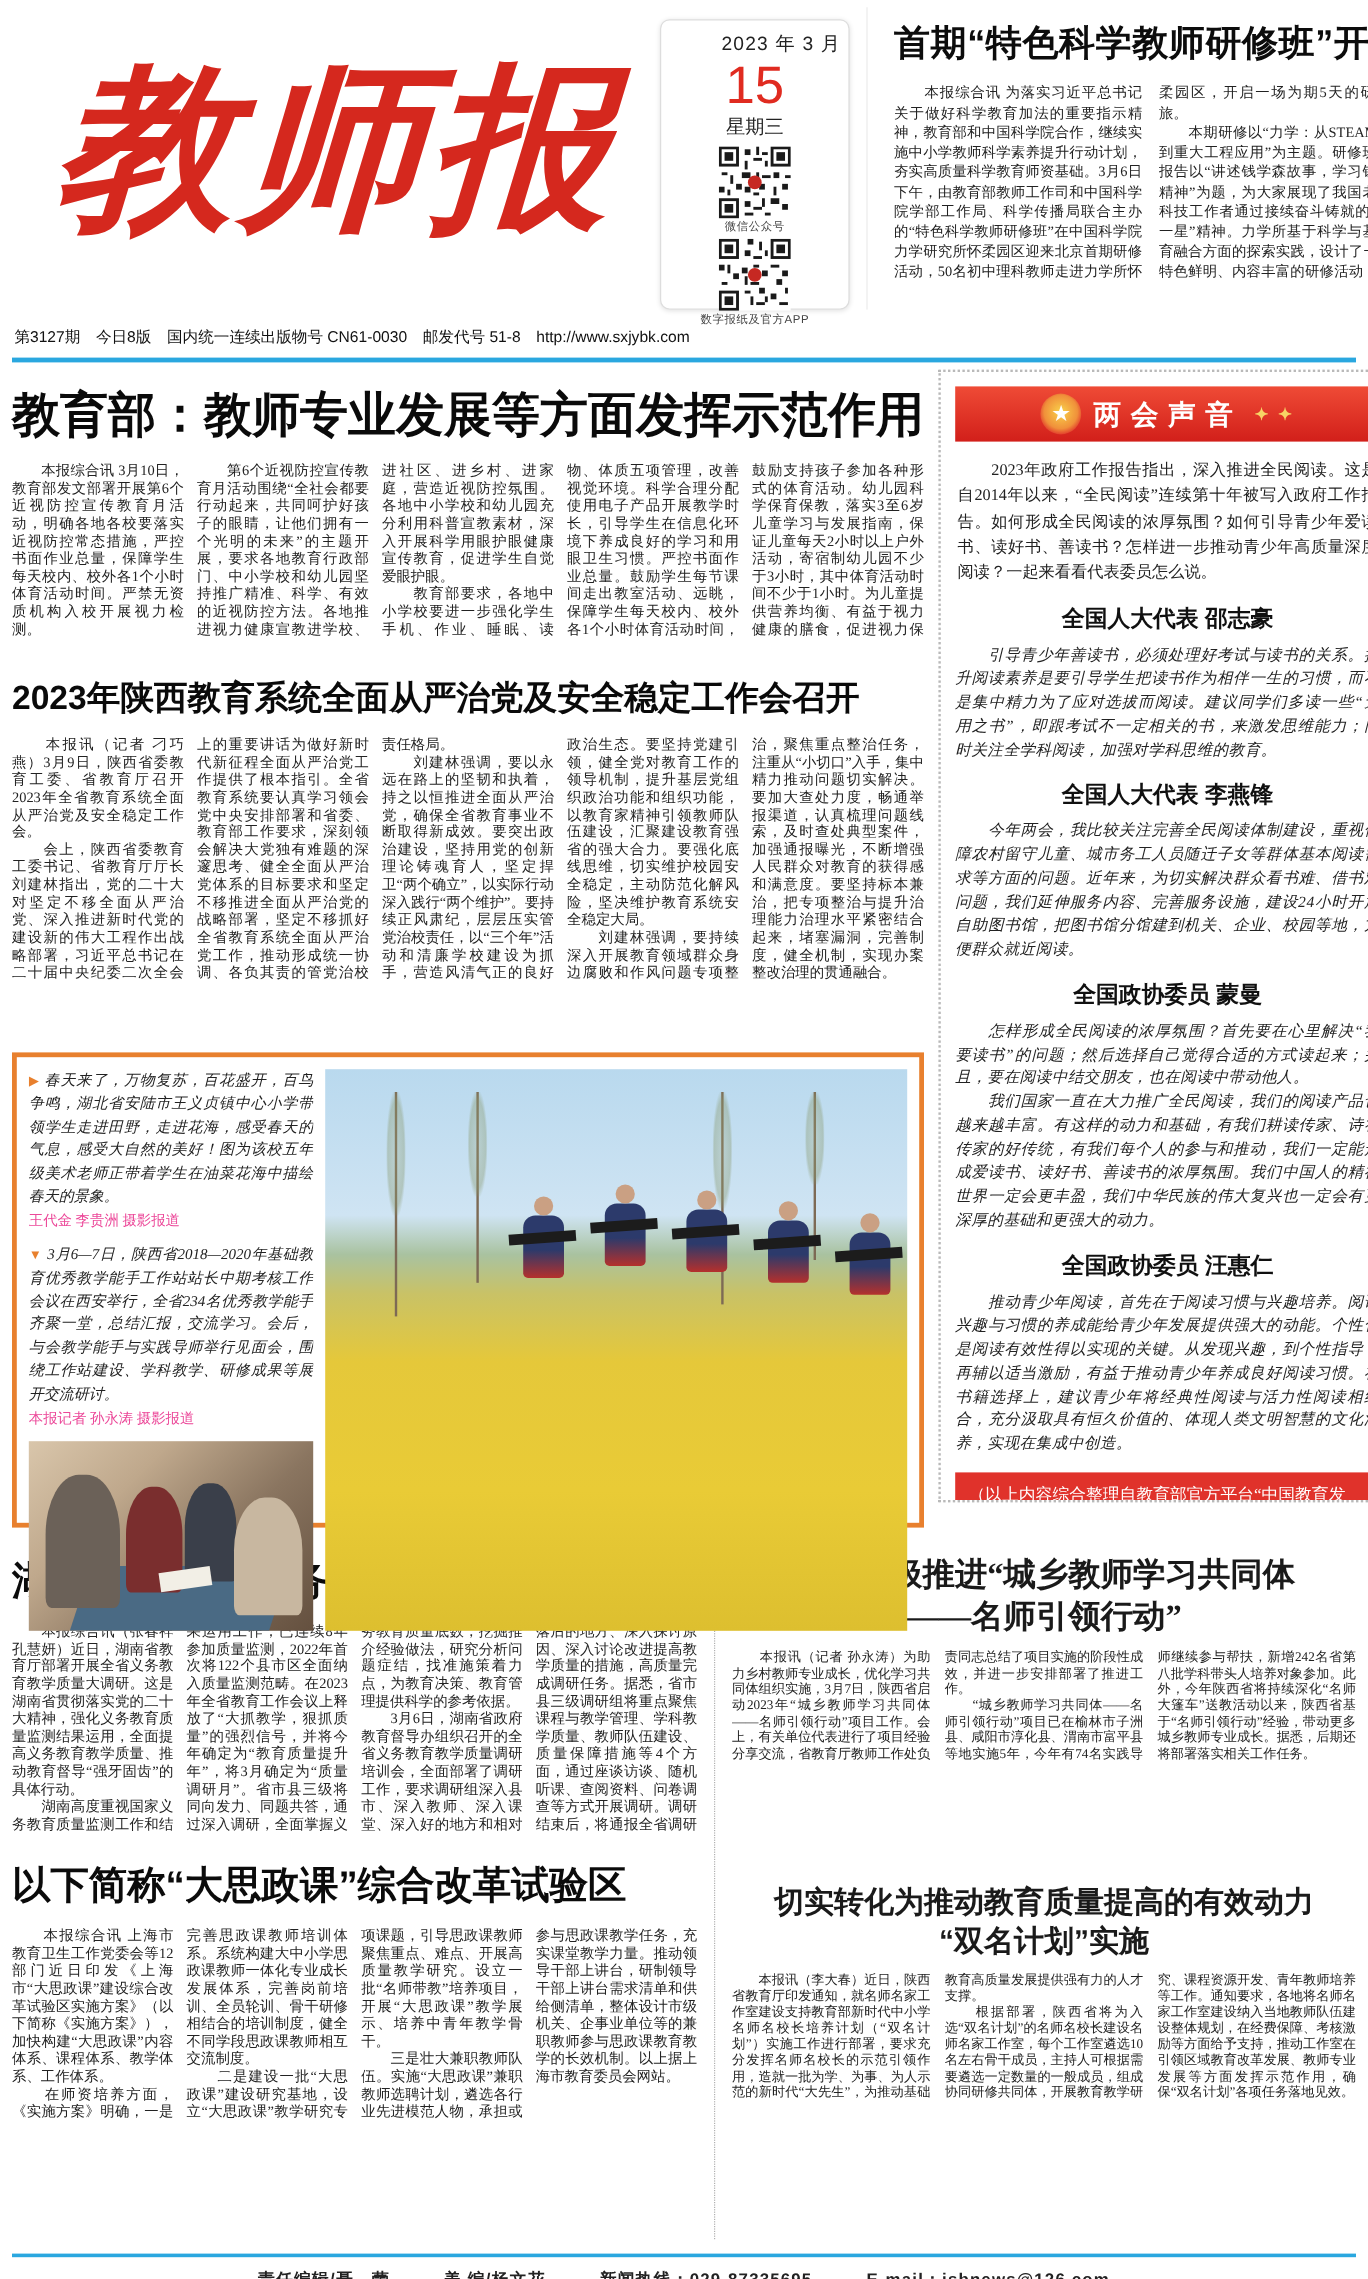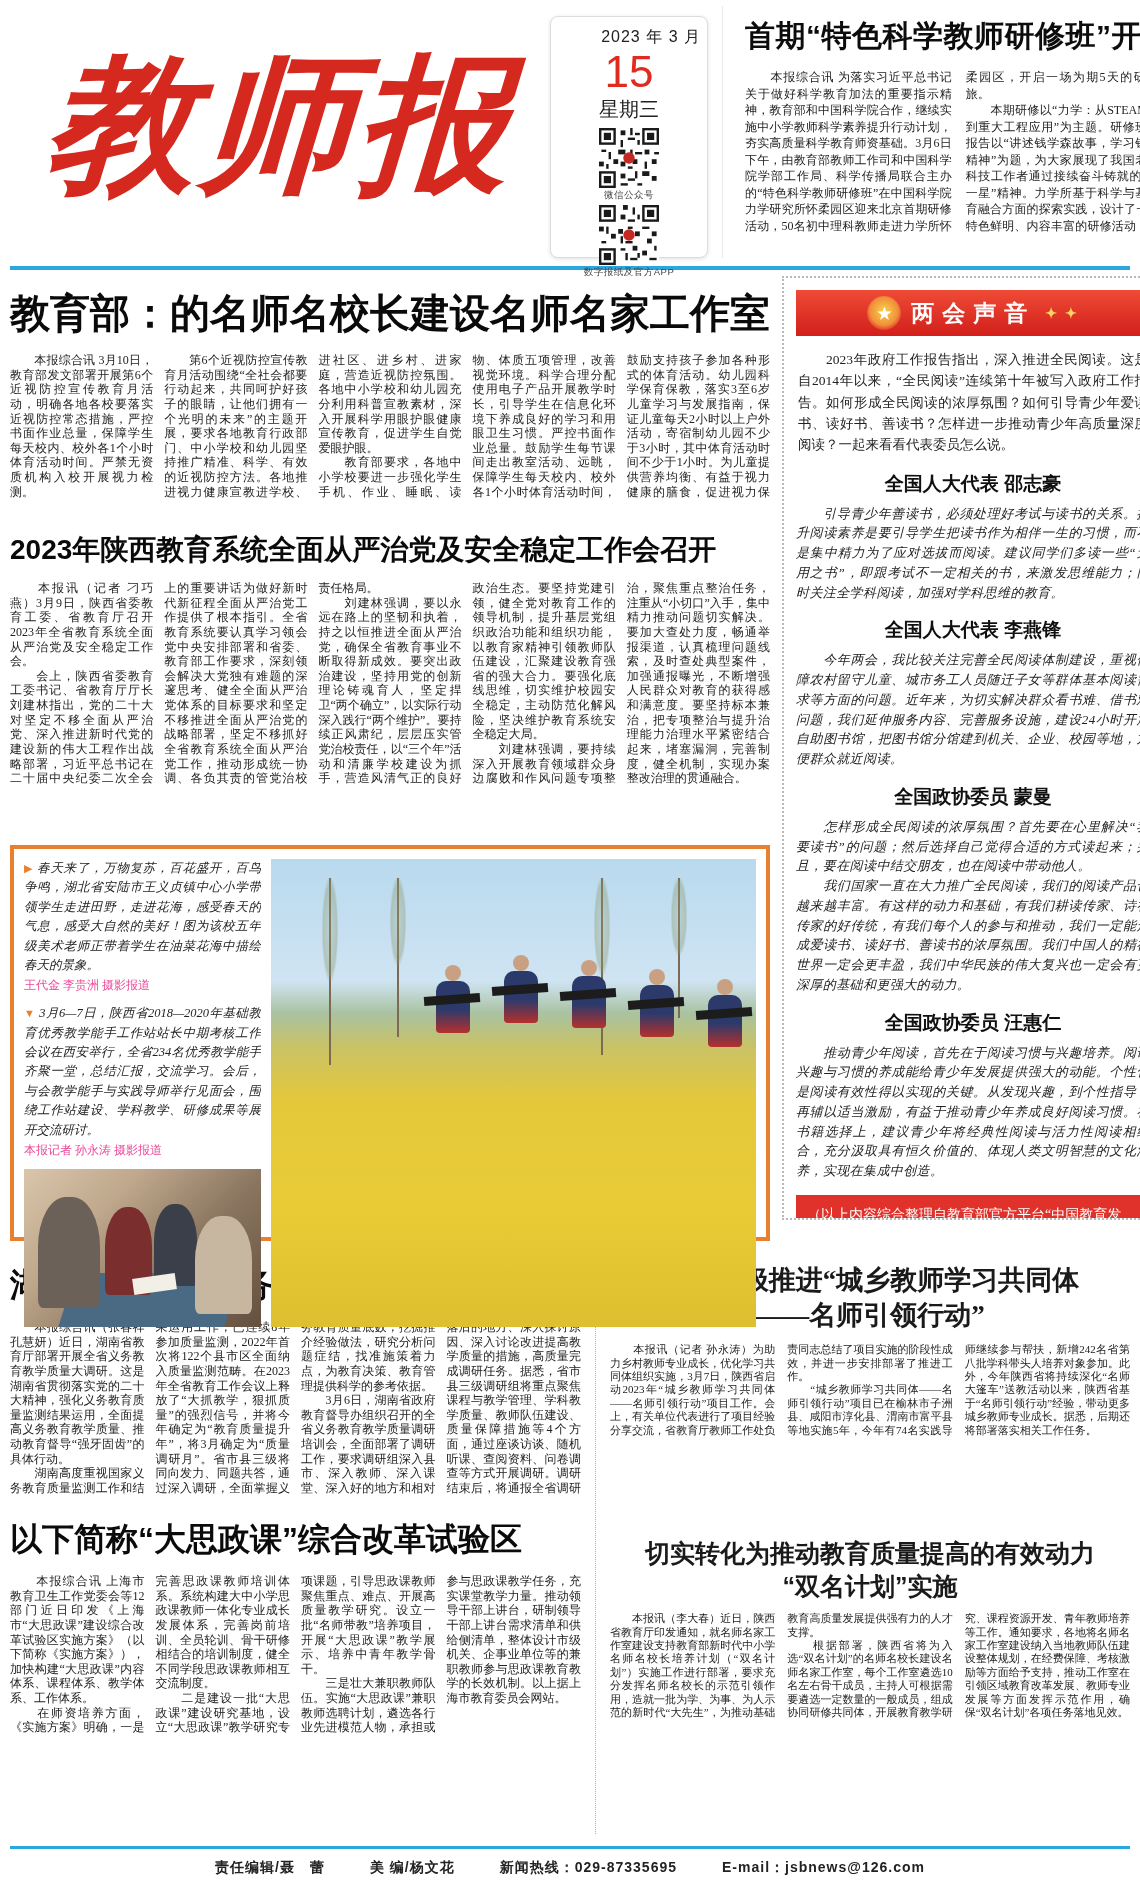--- a/index.html
+++ b/index.html
@@ -9,21 +9,21 @@
 
   
   .masthead { display:grid; grid-template-columns:540px 158px 1fr; align-items:start; height:258px; }
   .calligraphy { font-family:"DejaVu Serif", serif; font-weight:bold; font-style:italic;
     color:#d5281e; font-size:150px; line-height:235px; letter-spacing:6px; text-align:center;
     transform:skewX(-3deg); white-space:nowrap; overflow:hidden; }
   .date-card { margin-top:10px; border:1px solid #ddd; border-radius:8px; box-shadow:0 1px 4px rgba(0,0,0,.12);
     padding:10px 6px 8px; text-align:center; font-family:"Liberation Sans", sans-serif; background:#fff; height:242px; }
   .date-ym { font-size:16px; color:#222; letter-spacing:1px;text-align:right; }
   .date-day { font-size:44px; line-height:48px; color:#e02b20; font-weight:normal; }
-  .date-week { font-size:20px; color:#222; margin-bottom:5px; }
+  .date-week { font-size:16px; color:#222; margin-bottom:5px; }
   .qr { width:60px; height:60px; display:block; margin:3px auto 1px; }
   .qr-label { font-size:9.5px; color:#444; letter-spacing:0.5px;text-align:center; }
   .masthead-right { padding:10px 0 0 22px; margin-left:14px; border-left:1px solid #ececec; height:252px; }
   .top-headline { font-family:"Liberation Sans", sans-serif; font-weight:900; font-size:30px; color:#0c0c0c; letter-spacing:0.5px; margin-bottom:12px; white-space:nowrap; }
   .top-body { column-count:2; column-gap:14px; height:182px; overflow:hidden; font-size:12px; line-height:1.38;
     text-align:justify; white-space:pre-line; color:#222; }
 
   .info-line { font-family:"Liberation Sans", sans-serif; font-size:13px; color:#111; padding:8px 2px 6px; }
   .rule-blue { height:4px; background:#2aa7df; margin:2px 0 0; }
 
@@ -191,26 +191,27 @@
     </div>
 
     <div class="masthead-right">
       <h2 class="top-headline">首期“特色科学教师研修班”开班</h2>
       <div class="top-body article-body">　　本报综合讯 为落实习近平总书记关于做好科学教育加法的重要指示精神，教育部和中国科学院合作，继续实施中小学教师科学素养提升行动计划，夯实高质量科学教育师资基础。3月6日下午，由教育部教师工作司和中国科学院学部工作局、科学传播局联合主办的“特色科学教师研修班”在中国科学院力学研究所怀柔园区迎来北京首期研修活动，50名初中理科教师走进力学所怀柔园区，开启一场为期5天的研修之旅。
 　　本期研修以“力学：从STEAM教育到重大工程应用”为主题。研修班开篇报告以“讲述钱学森故事，学习钱学森精神”为题，为大家展现了我国老一辈科技工作者通过接续奋斗铸就的“两弹一星”精神。力学所基于科学与基础教育融合方面的探索实践，设计了一系列特色鲜明、内容丰富的研修活动，通过科学家讲座、实验室参观考察、动手实践等方式，使学员开拓科学视野、提升科学思维和素养、优化科学教育方法。
 　　3月13日至3月30日，“特色科学教师研修班”还将在中国科学院动物研究所、上海天文台、自动化研究所、昆明植物研究所举办。每期研修支持50名中小学科学教师线下学习，同时，形成的课程资源通过国家智慧教育公共服务平台向全国中小学教师开放。以上据教育部官网。</div>
     </div>
   </header>
 
+  <div class="info-line">第3127期　今日8版　国内统一连续出版物号 CN61-0030　邮发代号 51-8　http://www.sxjybk.com</div>
   <div class="rule-blue"></div>
 
   <div class="main-grid">
     <div class="main-left">
 
-      <h1 class="h-main">教育部：的名师名校长建设名师名家工作室</h1>
+      <h1 class="h-main">教育部：教师专业发展等方面发挥示范作用</h1>
       <div class="article-body cols-5 body-1">　　本报综合讯 3月10日，教育部发文部署开展第6个近视防控宣传教育月活动，明确各地各校要落实近视防控常态措施，严控书面作业总量，保障学生每天校内、校外各1个小时体育活动时间。严禁无资质机构入校开展视力检测。
 　　第6个近视防控宣传教育月活动围绕“全社会都要行动起来，共同呵护好孩子的眼睛，让他们拥有一个光明的未来”的主题开展，要求各地教育行政部门、中小学校和幼儿园坚持推广精准、科学、有效的近视防控方法。各地推进视力健康宣教进学校、进社区、进乡村、进家庭，营造近视防控氛围。各地中小学校和幼儿园充分利用科普宣教素材，深入开展科学用眼护眼健康宣传教育，促进学生自觉爱眼护眼。
 　　教育部要求，各地中小学校要进一步强化学生手机、作业、睡眠、读物、体质五项管理，改善视觉环境。科学合理分配使用电子产品开展教学时长，引导学生在信息化环境下养成良好的学习和用眼卫生习惯。严控书面作业总量。鼓励学生每节课间走出教室活动、远眺，保障学生每天校内、校外各1个小时体育活动时间，鼓励支持孩子参加各种形式的体育活动。幼儿园科学保育保教，落实3至6岁儿童学习与发展指南，保证儿童每天2小时以上户外活动，寄宿制幼儿园不少于3小时，其中体育活动时间不少于1小时。为儿童提供营养均衡、有益于视力健康的膳食，促进视力保护。
 　　同时，发挥家庭近视防控重要作用。各地要推动学校强化与家长沟通协作，及时向家长反馈学生视力健康状况，强调近视危害性，宣传科学的近视防控知识和方法，引导重视孩子早期视力保护与健康，陪护视力异常的孩子到医疗卫生机构检查和矫正。充分发挥学生、家长宣讲作用，引导家长提高家庭眼保健意识，以身作则，共同控制“视屏时间”，营造爱眼护眼的健康家庭氛围。
 　　教育部要求，各地各校严格落实学生健康体检制度和每学期2次视力监测制度，部署各校于3月1日至6月30日进行2023年春季学期中小学生视力监测信息报送工作，上报学生左眼裸眼视力、左眼屈光度、右眼裸眼视力、右眼屈光度等项目。以上据教育部官网。</div>
 
       <h2 class="h-sub">2023年陕西教育系统全面从严治党及安全稳定工作会召开</h2>
       <div class="article-body cols-5 body-2">　　本报讯（记者 刁巧燕）3月9日，陕西省委教育工委、省教育厅召开2023年全省教育系统全面从严治党及安全稳定工作会。
 　　会上，陕西省委教育工委书记、省教育厅厅长刘建林指出，党的二十大对坚定不移全面从严治党、深入推进新时代党的建设新的伟大工程作出战略部署，习近平总书记在二十届中央纪委二次全会上的重要讲话为做好新时代新征程全面从严治党工作提供了根本指引。全省教育系统要认真学习领会党中央安排部署和省委、教育部工作要求，深刻领会解决大党独有难题的深邃思考、健全全面从严治党体系的目标要求和坚定不移推进全面从严治党的战略部署，坚定不移抓好全省教育系统全面从严治党工作，推动形成统一协调、各负其责的管党治校责任格局。
 　　刘建林强调，要以永远在路上的坚韧和执着，持之以恒推进全面从严治党，确保全省教育事业不断取得新成效。要突出政治建设，坚持用党的创新理论铸魂育人，坚定捍卫“两个确立”，以实际行动深入践行“两个维护”。要持续正风肃纪，层层压实管党治校责任，以“三个年”活动和清廉学校建设为抓手，营造风清气正的良好政治生态。要坚持党建引领，健全党对教育工作的领导机制，提升基层党组织政治功能和组织功能，以教育家精神引领教师队伍建设，汇聚建设教育强省的强大合力。要强化底线思维，切实维护校园安全稳定，主动防范化解风险，坚决维护教育系统安全稳定大局。

